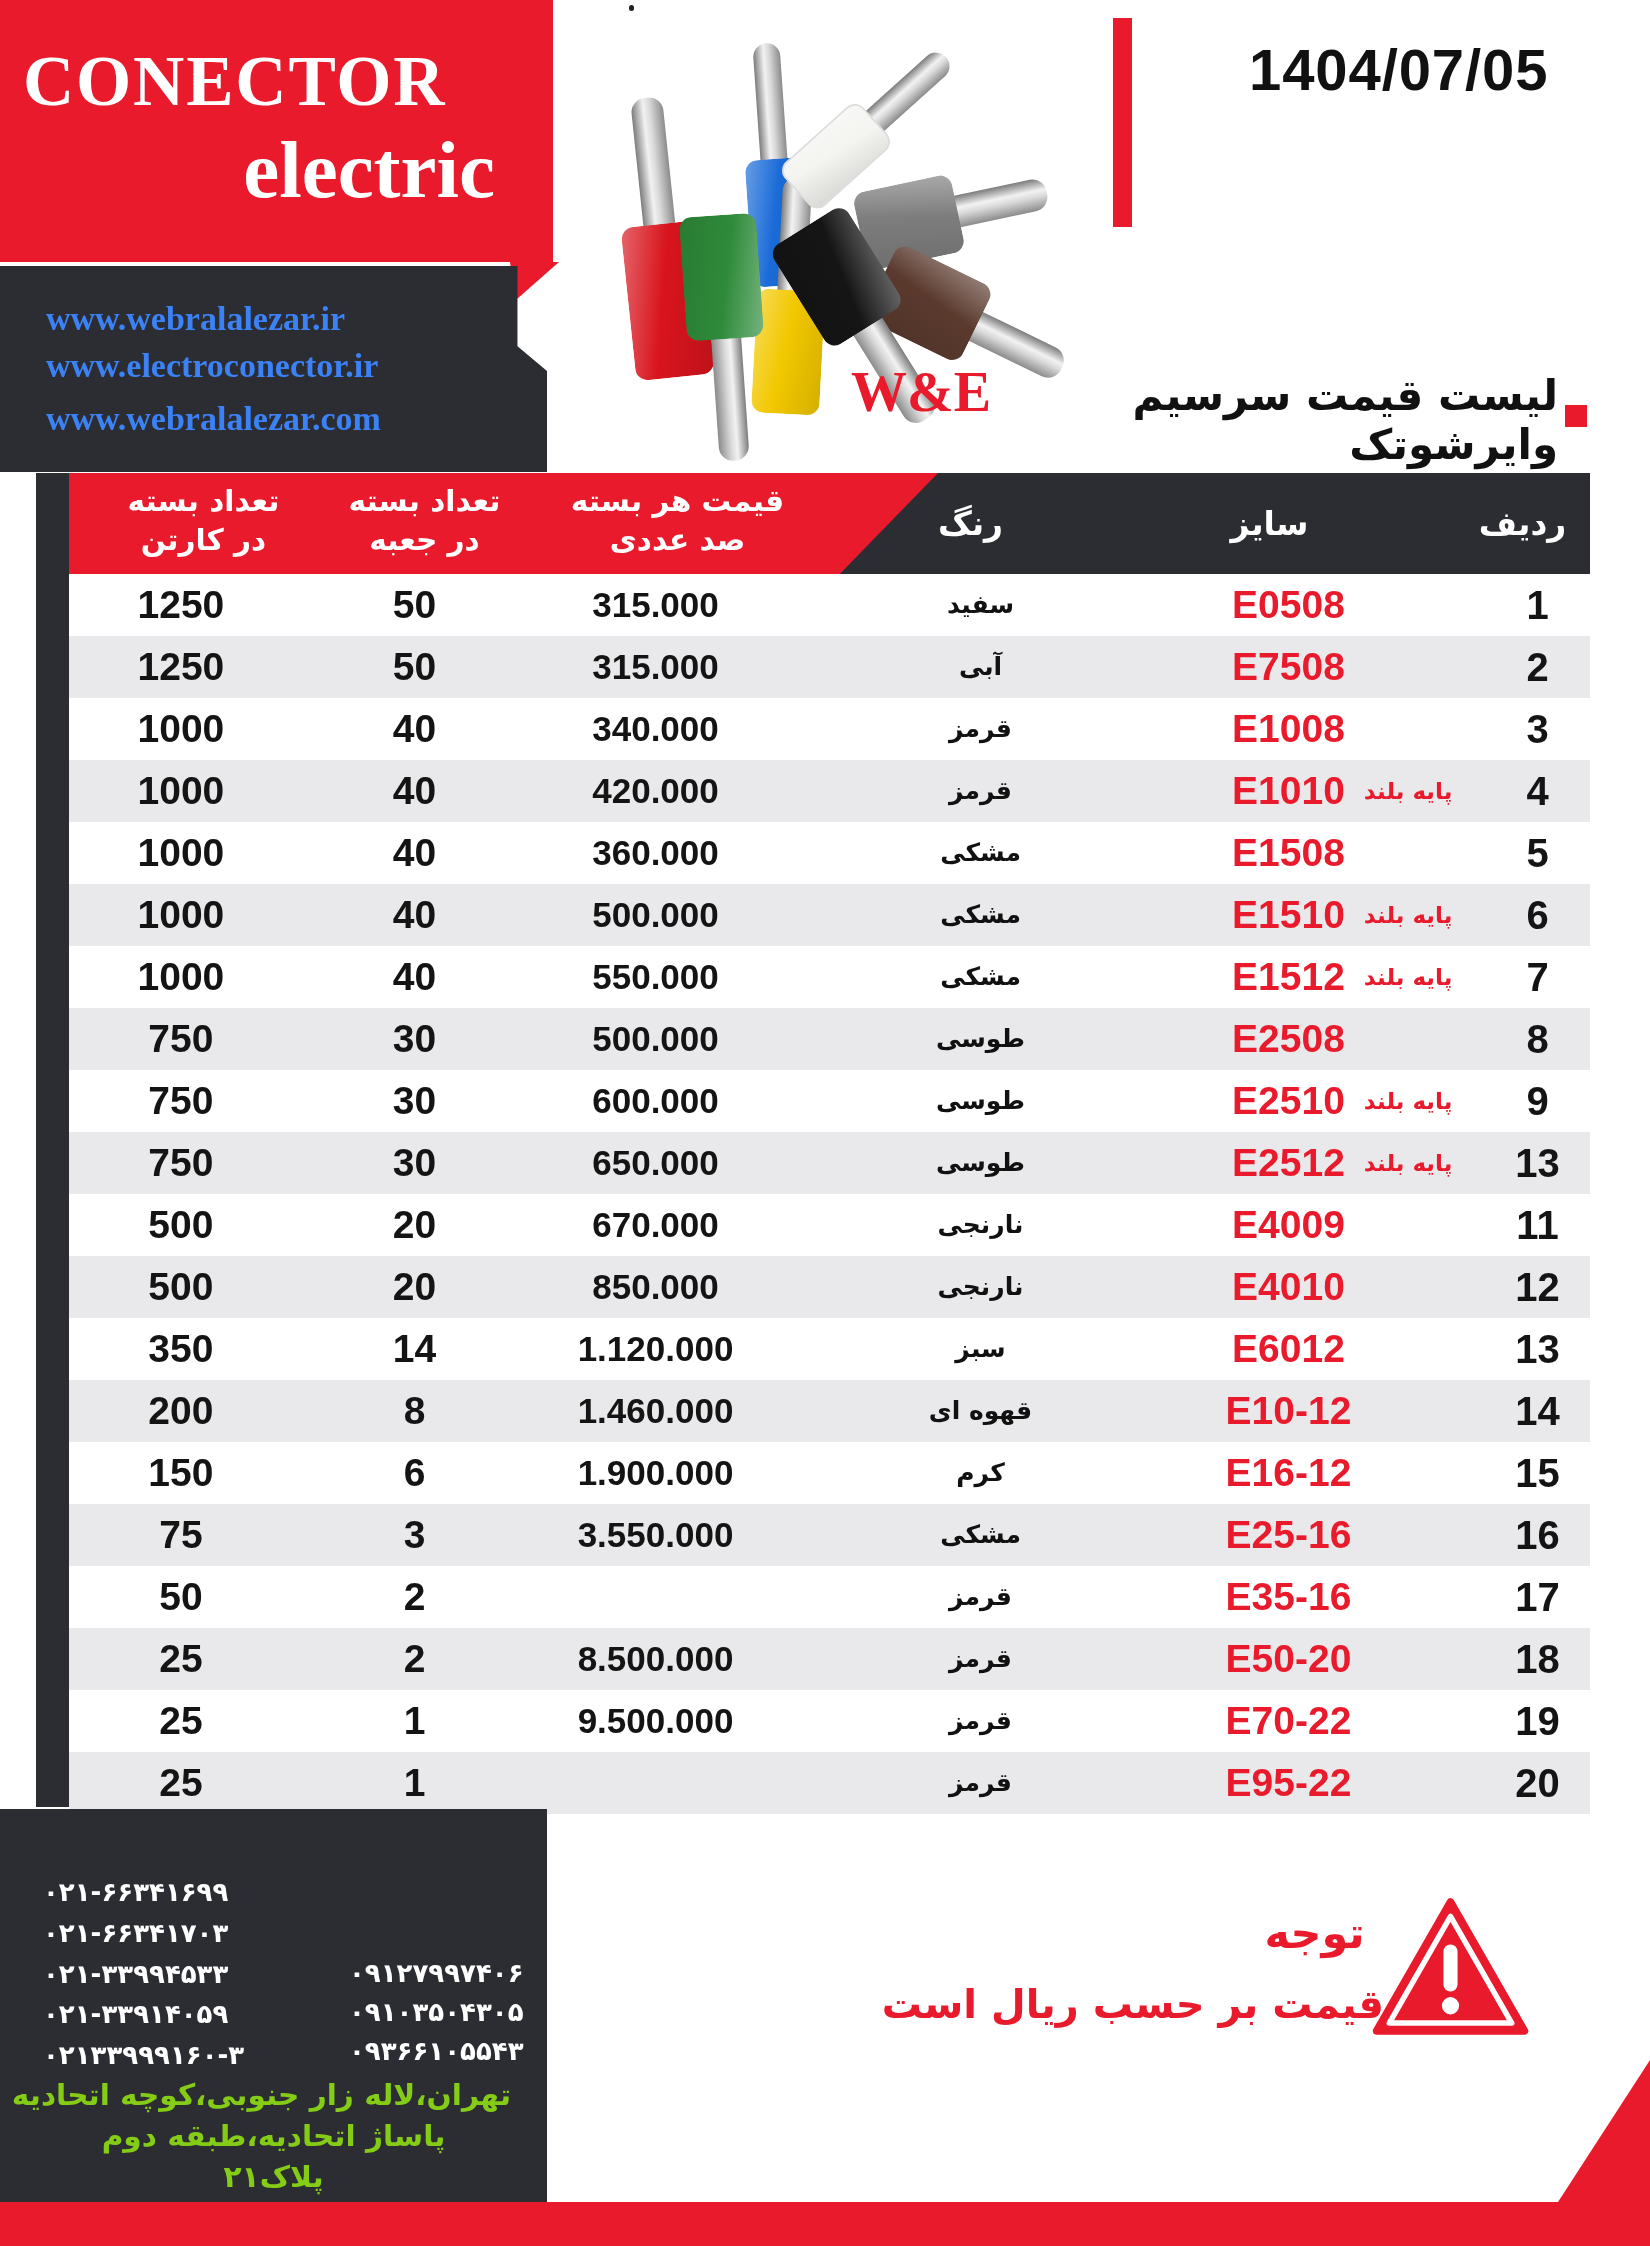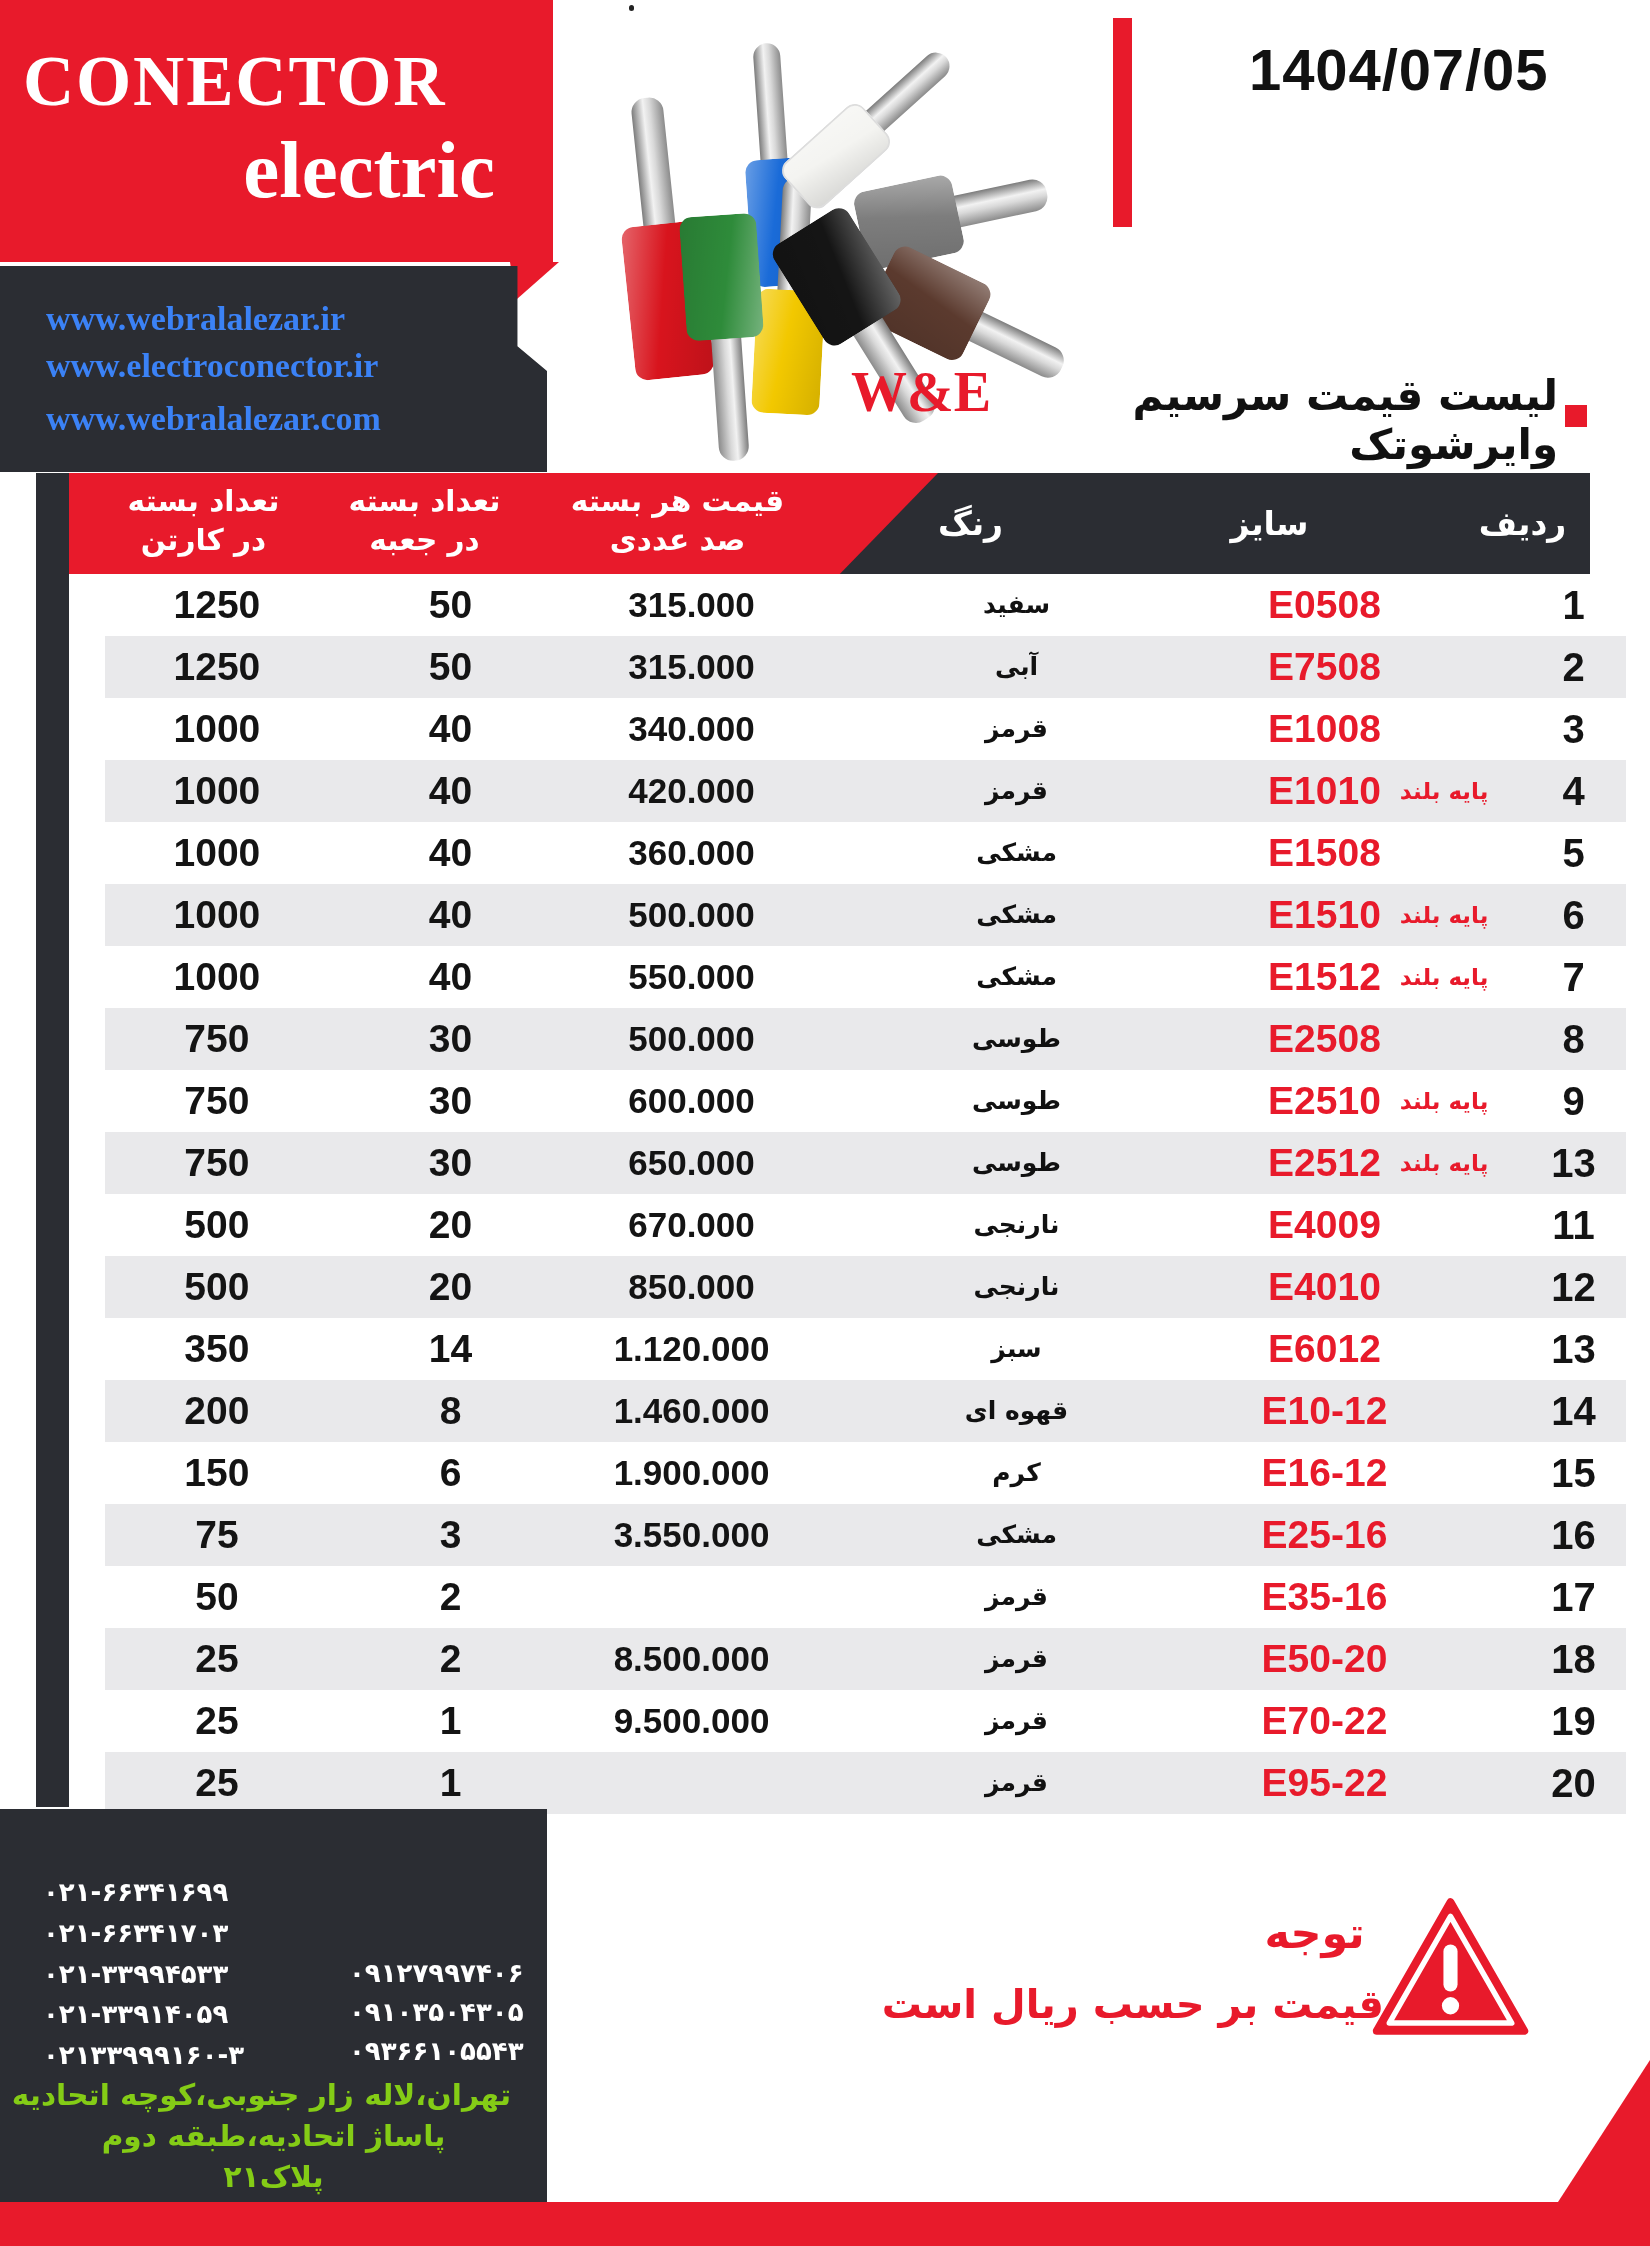--- a/index.html
+++ b/index.html
@@ -50,21 +50,21 @@
 
   
   .left-strip{left:36px;top:473px;width:33px;height:1334px;background:var(--dark);}
   .thead-dark{left:69px;top:473px;width:1521px;height:101px;background:var(--dark);}
   .thead-red{left:69px;top:473px;width:869px;height:101px;background:var(--red);
              clip-path:polygon(0 0,100% 0,88.7% 100%,0 100%);}
   .hcell{position:absolute;color:#fff;font-weight:bold;text-align:center;direction:rtl;}
   .hcell.two{top:482px;font-size:29.6px;line-height:39px;width:233px;}
   .hcell.one{top:504px;font-size:33px;width:179px;}
 
-  .rows{left:69px;top:574px;width:1521px;height:1233px;margin-left:36px;}
+  .rows{left:69px;top:574px;width:1521px;height:1233px;}
   .trow{position:relative;width:1521px;height:62px;background:#fff;}
   .trow.alt{background:#e9e9eb;}
   .cell{position:absolute;top:0;height:62px;line-height:62px;text-align:center;
         white-space:nowrap;}
   .c-carton{left:13.4px;width:197px;font-weight:bold;font-size:39px;color:#141414;
             font-family:"Liberation Sans","DejaVu Sans",sans-serif;}
   .c-box{left:274px;width:143px;font-weight:bold;font-size:39px;color:#141414;
          font-family:"Liberation Sans","DejaVu Sans",sans-serif;}
   .c-price{left:452px;width:269px;font-weight:bold;font-size:35px;color:#141414;
            font-family:"Liberation Sans","DejaVu Sans",sans-serif;}

